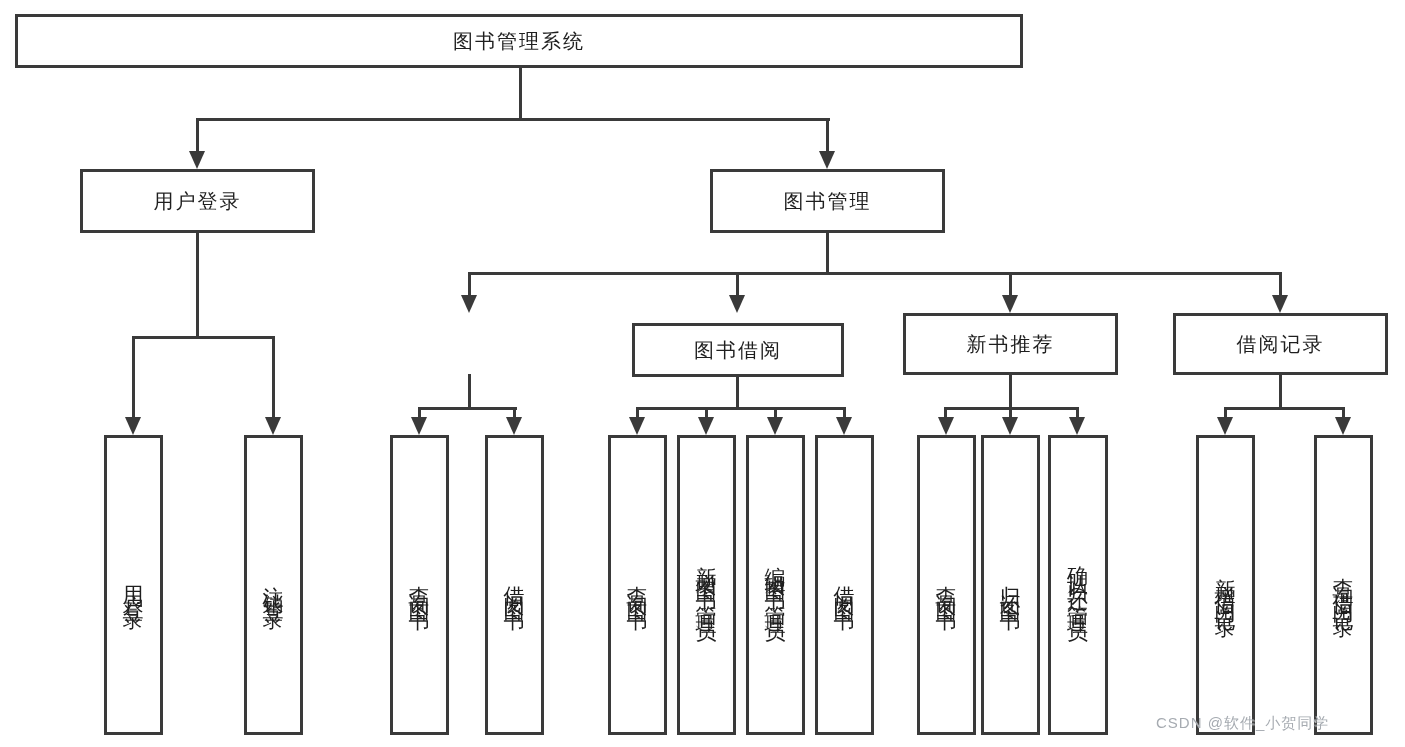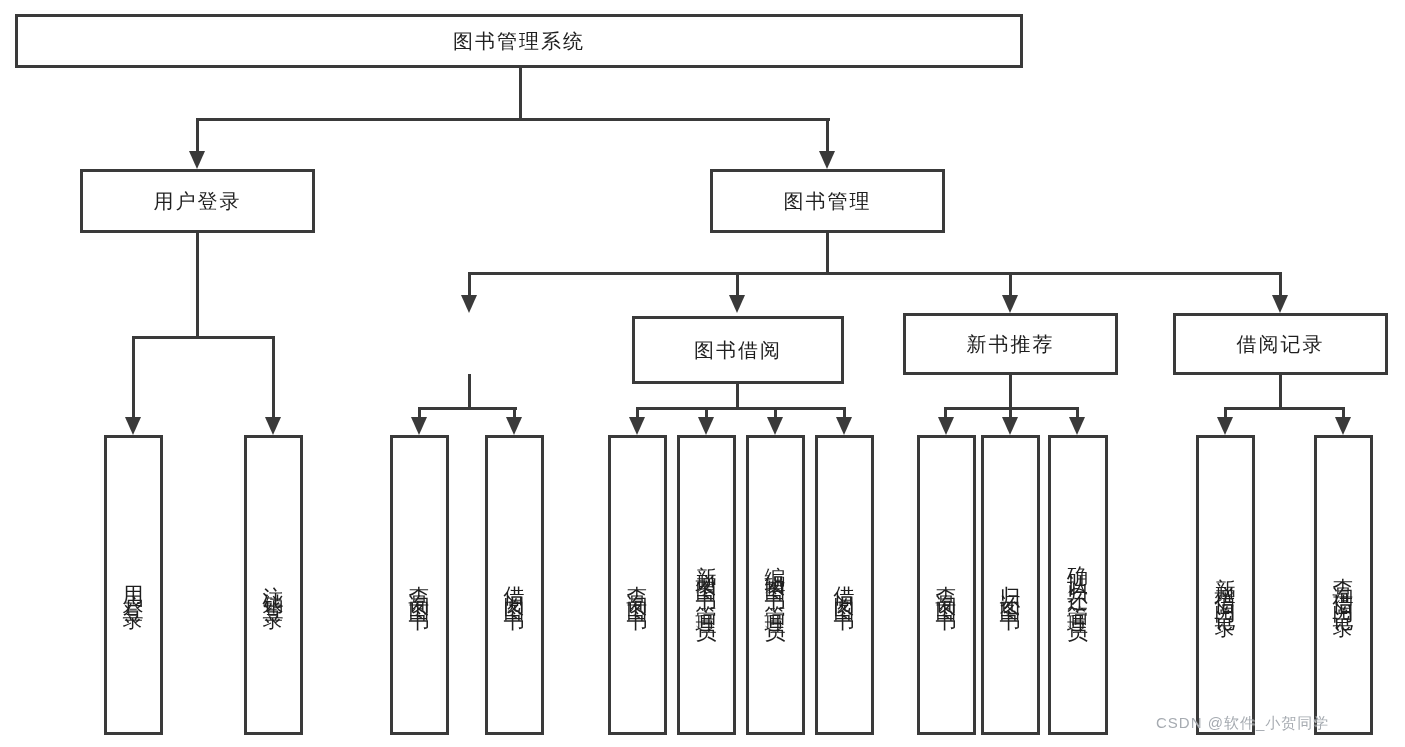--- a/index.html
+++ b/index.html
@@ -126,21 +126,21 @@
     <span class="lbl">图书管理</span>
   </div>
 
   <div class="node v" style="left:104px;top:435px;width:59px;height:300px">
     <span class="lbl">用户登录</span>
   </div>
   <div class="node v" style="left:244px;top:435px;width:59px;height:300px">
     <span class="lbl">注销登录</span>
   </div>
 
-  <div class="node h" style="left:632px;top:316px;width:212px;height:68px">
+  <div class="node h" style="left:632px;top:323px;width:212px;height:54px">
     <span class="lbl">图书借阅</span>
   </div>
   <div class="node h" style="left:903px;top:313px;width:215px;height:62px">
     <span class="lbl">新书推荐</span>
   </div>
   <div class="node h" style="left:1173px;top:313px;width:215px;height:62px">
     <span class="lbl">借阅记录</span>
   </div>
 
   <div class="node v" style="left:390px;top:435px;width:59px;height:300px">

